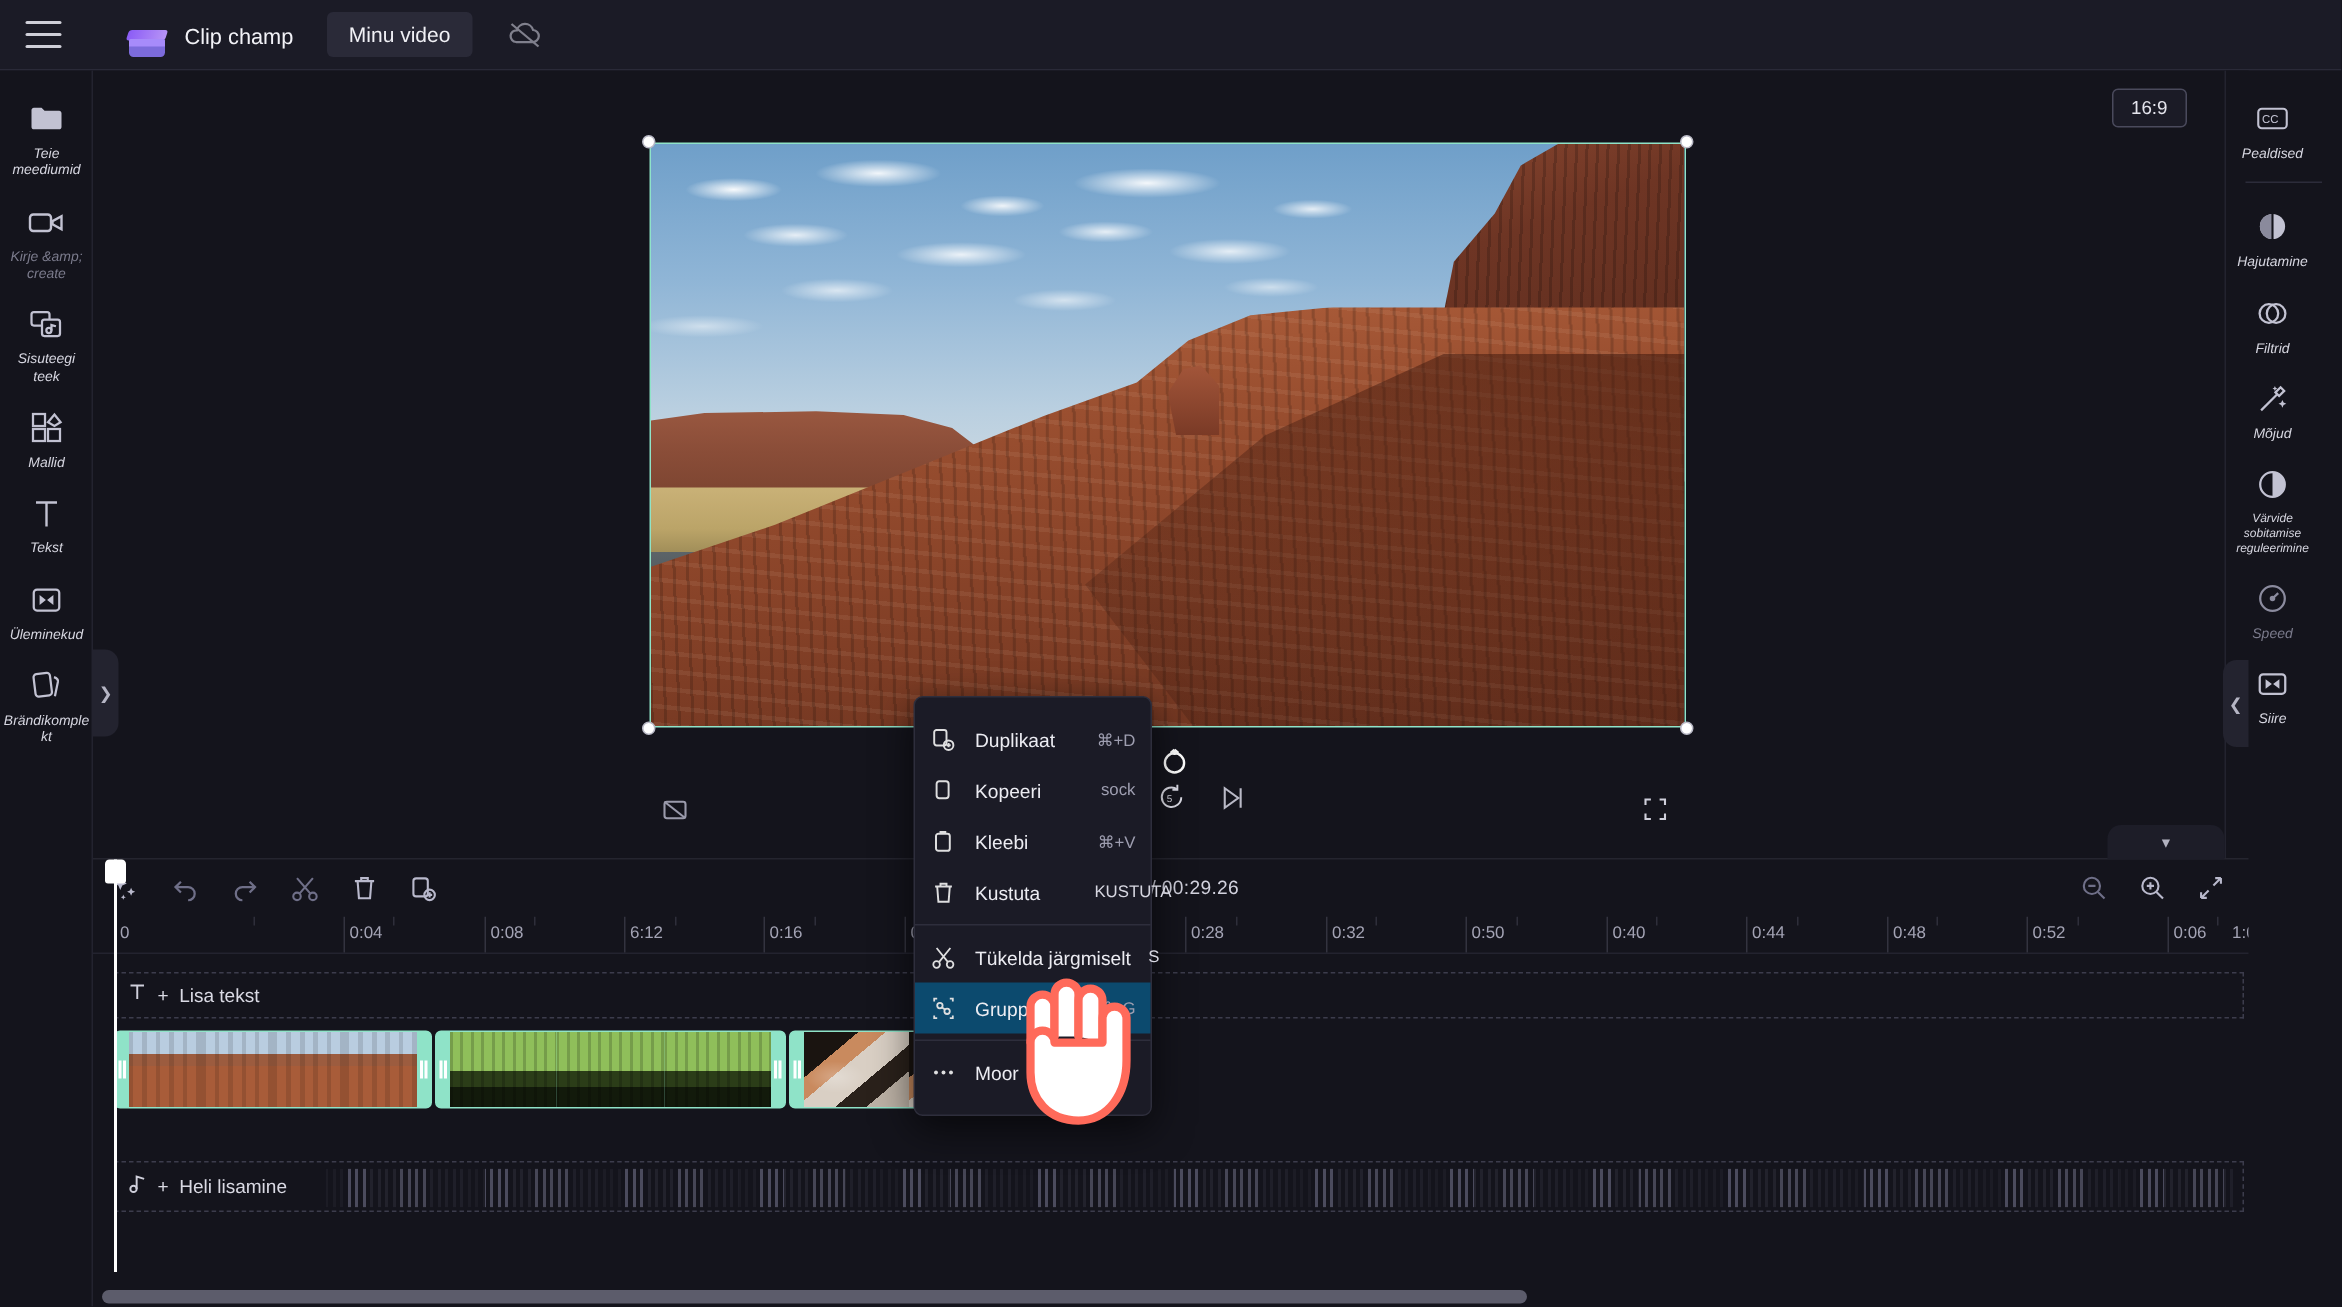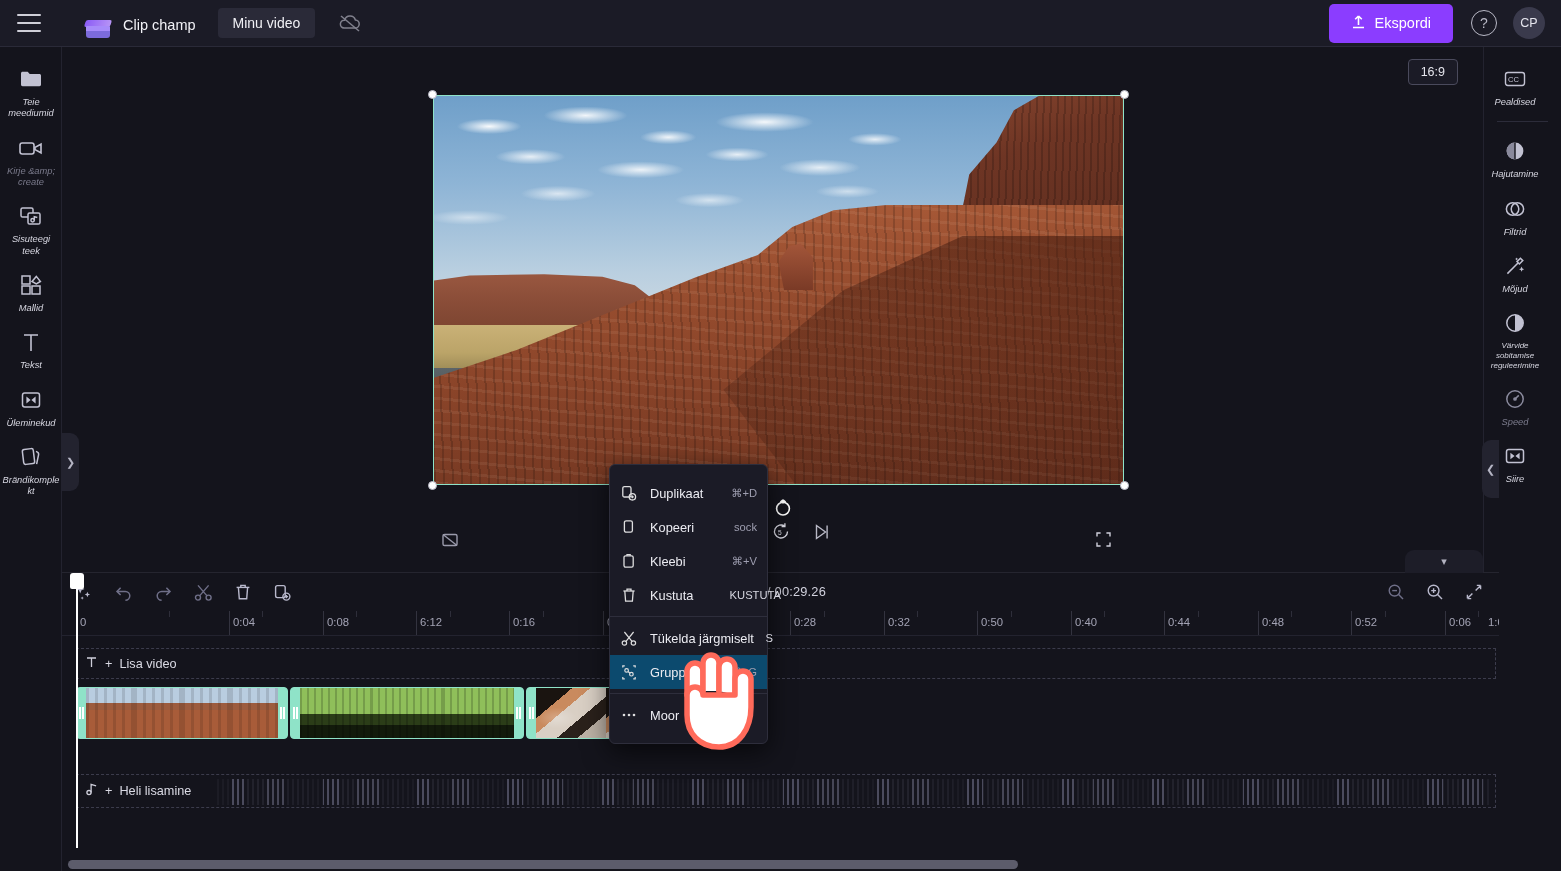--- a/index.html
+++ b/index.html
@@ -275,32 +275,20 @@
 
     <div class="proj-tab">Minu video</div>
 
     <div class="cloud-off">
       <svg width="24" height="18" viewBox="0 0 24 18" fill="none" stroke="#bfbfcc" stroke-width="1.5">
         <path d="M6 14h11a4 4 0 0 0 .4-8A5.6 5.6 0 0 0 6.6 6.2 3.9 3.9 0 0 0 6 14z"></path>
         <line x1="3" y1="2" x2="21" y2="17"></line>
       </svg>
     </div>
 
-    <div class="topbar-right">
-      <button class="export-btn">
-        <span>
-          <svg width="15" height="16" viewBox="0 0 15 16" fill="none" stroke="#fff" stroke-width="1.6">
-            <path d="M7.5 11V2M7.5 2 4.2 5.3M7.5 2l3.3 3.3M2 13.5h11"></path>
-          </svg>
-        </span>
-        <span>Ekspordi</span>
-      </button>
-      <div class="help-btn">?</div>
-      <div class="avatar">CP</div>
-    </div>
   </div>
 
   <div class="left-rail">
 
     <div class="rail-item">
       <div class="rail-ico">
         <svg width="24" height="20" viewBox="0 0 24 20" fill="#c2c2d2">
           <path d="M2 4.4c0-.9.7-1.6 1.6-1.6h5.1l2 2.1h9.7c.9 0 1.6.7 1.6 1.6v9.1c0 .9-.7 1.6-1.6 1.6H3.6c-.9 0-1.6-.7-1.6-1.6z"></path>
         </svg>
       </div>
@@ -652,21 +640,21 @@
 
     <div class="tracks">
 
       <div class="track-text">
         <span>
           <svg width="13" height="14" viewBox="0 0 13 14" fill="none" stroke="#cfcfdb" stroke-width="1.3">
             <path d="M2 3h9M6.5 3v9"></path>
           </svg>
         </span>
         <span class="track-label">+</span>
-        <span class="track-label">Lisa video</span>
+        <span class="track-label">Lisa tekst</span>
       </div>
 
       <div class="clip-row">
 
         <div class="clip" style="width:212px">
           <div class="clip-inner">
             <div class="thumb th-canyon"></div>
             <div class="thumb th-canyon"></div>
             <div class="thumb th-canyon"></div>
             <div class="thumb th-canyon"></div>

